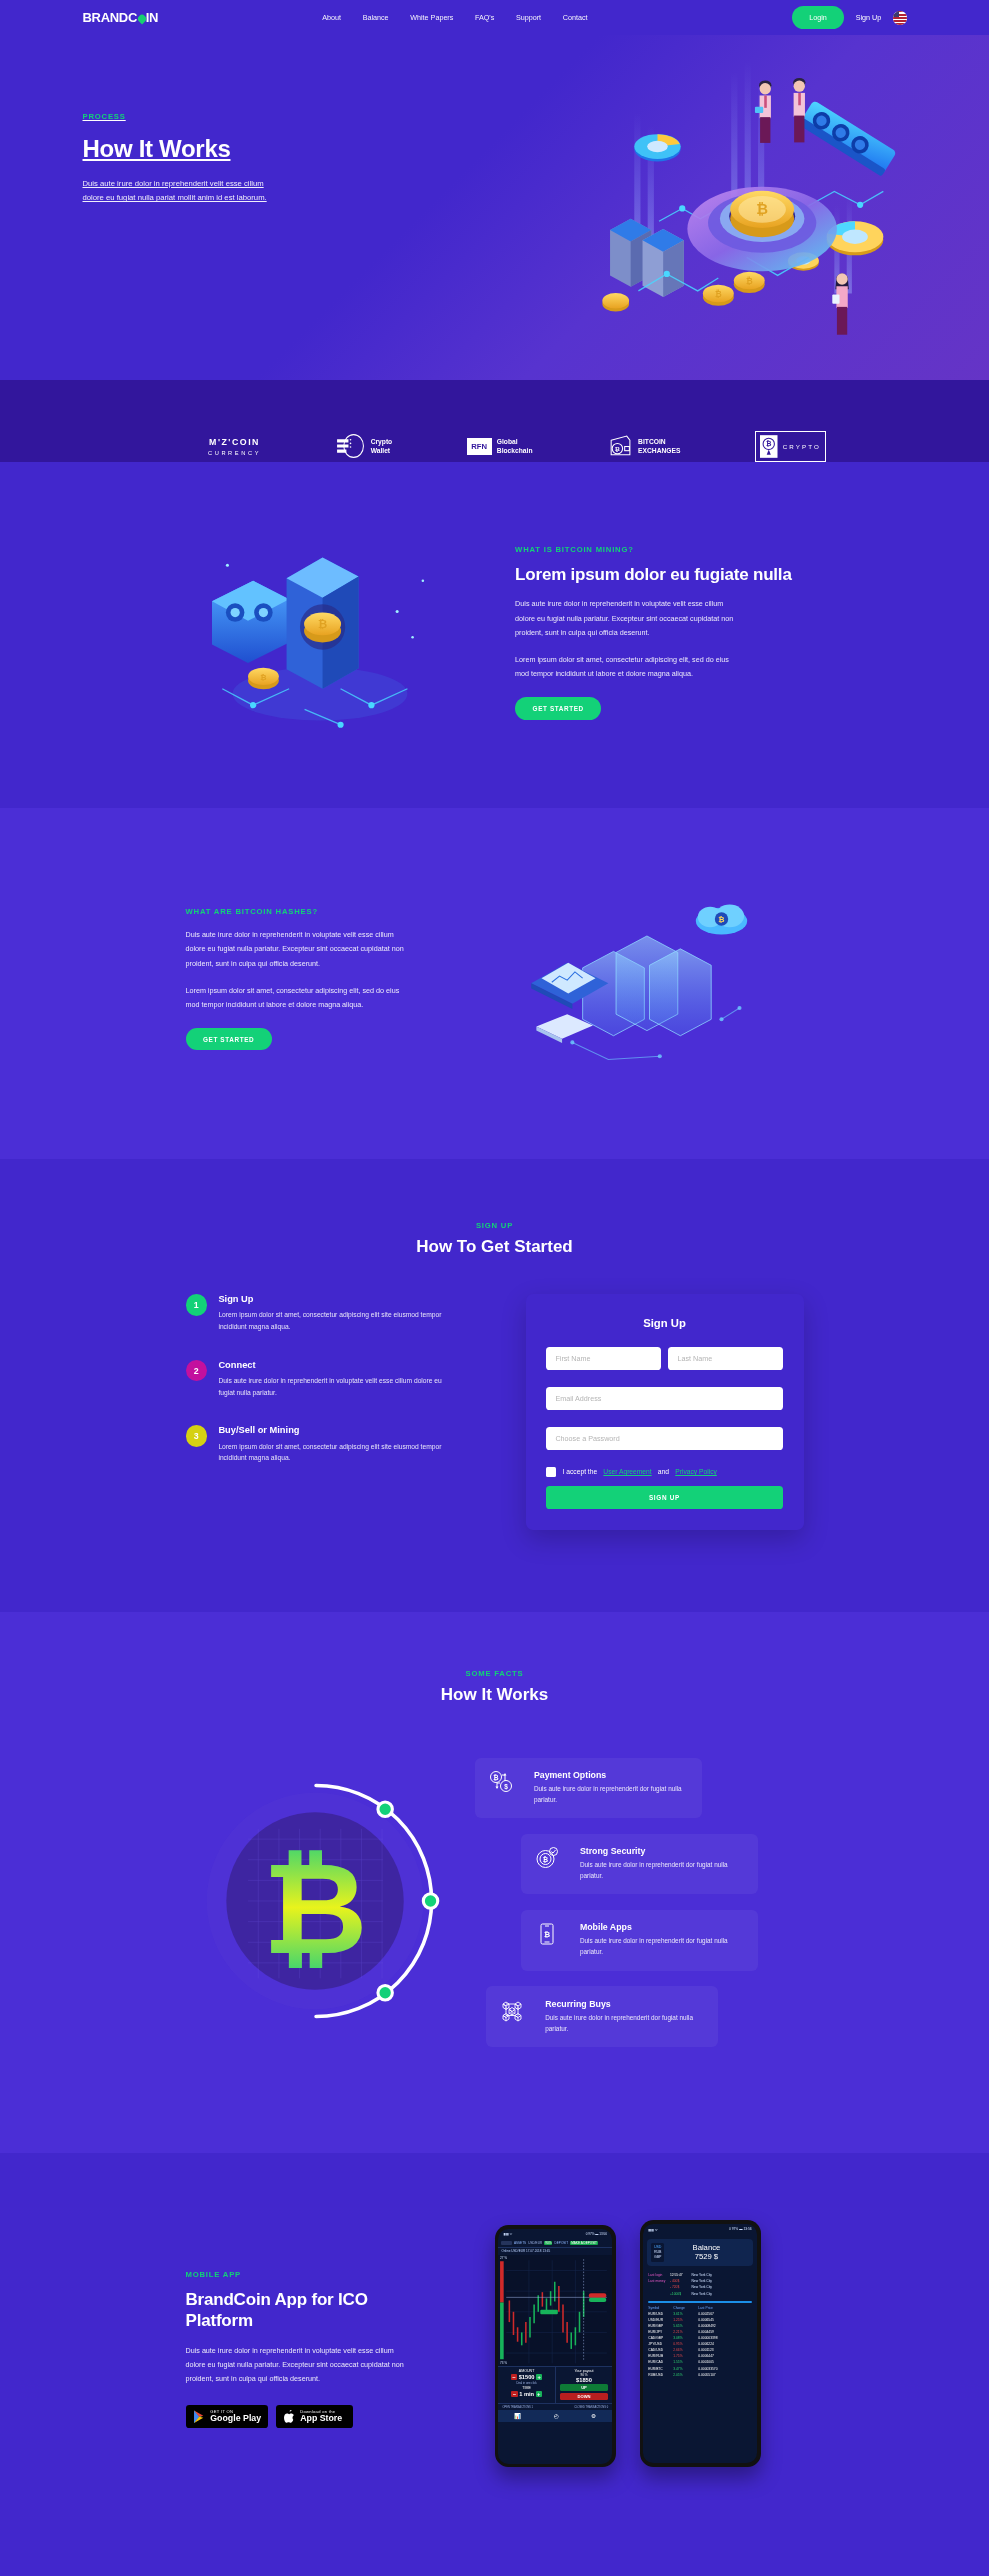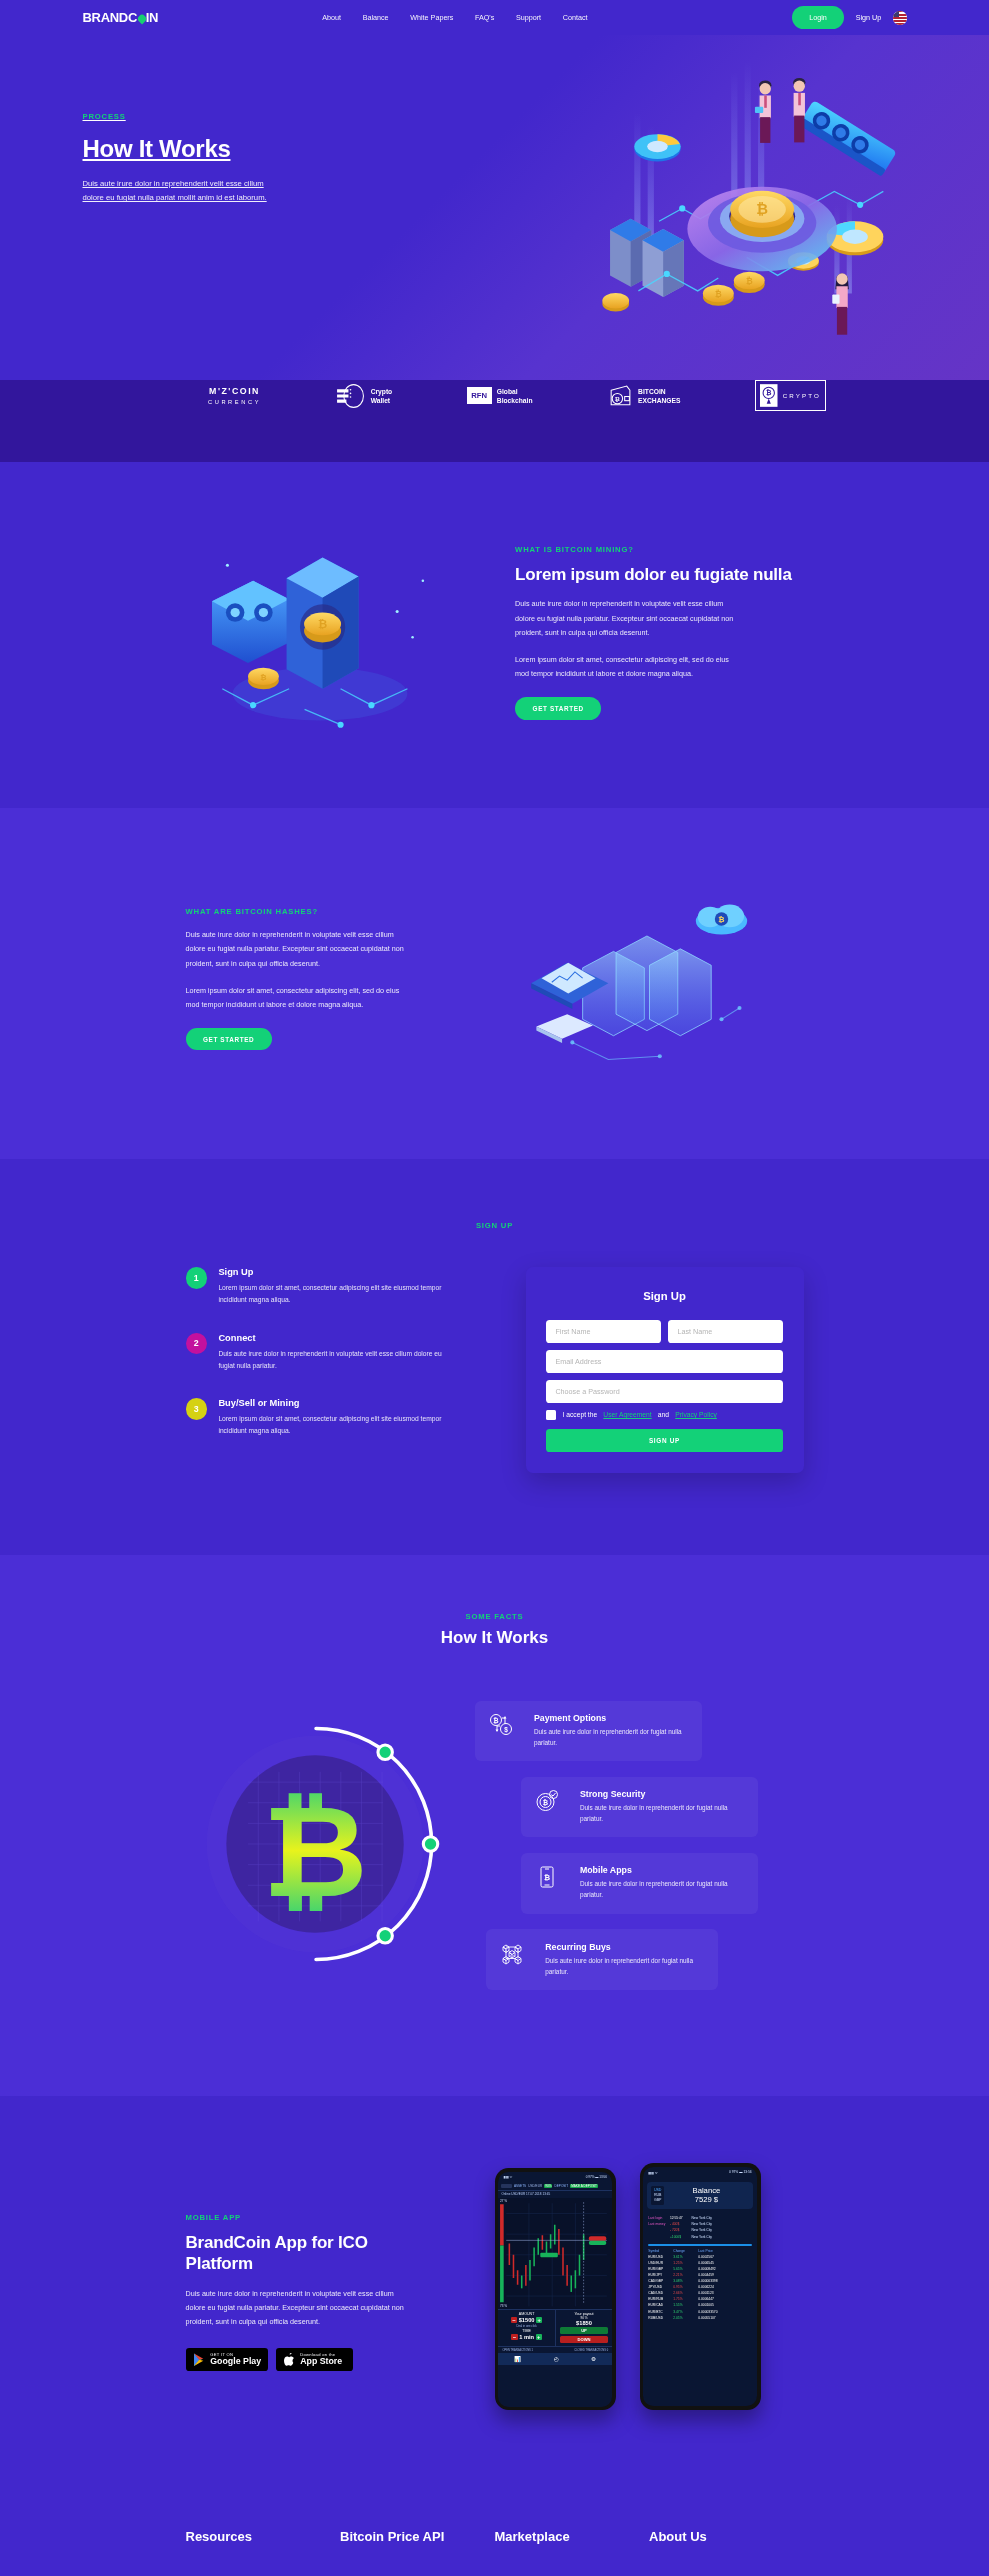--- a/index.html
+++ b/index.html
@@ -33,21 +33,21 @@
   .hero { position:relative; height:345px; overflow:hidden;text-decoration:underline; }
   .hero-bg { position:absolute; inset:0;
     background:linear-gradient(135deg,#4227cc 0%,#4227cc 45%,#5733cf 65%,#6534c6 100%); }
   .hero-inner { position:relative; width:824px; margin:0 auto; padding-top:77px; }
   .eyebrow { color:#13d178; font-size:7.7px; font-weight:bold; letter-spacing:0.8px; text-transform:uppercase; }
   .hero h1 { font-size:24px; font-weight:bold; margin-top:14.4px; letter-spacing:-0.3px; }
   .hero p { font-size:7.7px; line-height:1.9; margin-top:13.4px; max-width:196px; opacity:.92; }
   .hero-art { position:absolute; right:67px; top:15.5px; width:330px; height:289px; }
 
   
-  .logoband { background:#32169c; height:82px; display:flex; align-items:flex-start; position:relative; overflow:hidden;padding-left:45px;}
+  .logoband { background:#32169c; height:82px; display:flex; align-items:flex-end; position:relative; overflow:hidden;padding-left:45px;}
   .logoband .container { display:flex; align-items:center; justify-content:space-between; }
   .brandlogo { display:flex; align-items:center; gap:5.2px; }
   .mz { text-align:center; line-height:1.5; }
   .mz .l1 { font-size:8.8px; font-weight:bold; letter-spacing:1.5px; }
   .mz .l2 { font-size:5.7px; letter-spacing:2.6px; }
   .bl-txt { font-size:6.7px; font-weight:bold; line-height:1.35; }
   .rfn-box { background:#fff; color:#32169c; font-weight:bold; font-size:7.7px; padding:4.1px 4.6px; }
   .crypto-box { border:1px solid #fff; padding:3.1px 4.1px; display:flex; align-items:center; gap:5.2px; }
   .crypto-box .lbl { font-size:6.2px; letter-spacing:2.1px; }
 
@@ -71,21 +71,21 @@
   .steps { display:flex; gap:31px; margin-top:37px; align-items:flex-start; }
   .steps-left { width:268px; }
   .step { display:flex; gap:11.3px; margin-bottom:27px; }
   .step-num { width:21.6px; height:21.6px; min-width:21.6px; border-radius:50%; display:flex;
     align-items:center; justify-content:center; font-size:8.8px; font-weight:bold; }
   .step h3 { font-size:9.3px; font-weight:bold; }
   .step p { font-size:6.7px; line-height:1.75; margin-top:5.2px; opacity:.88; }
   .signup-card { width:278px; background:#4227cc; border-radius:7.2px; padding:23px 20.6px 20.6px;
     box-shadow:0 9.3px 26px rgba(0,0,0,.2); margin-left:auto; }
   .signup-card h3 { text-align:center; font-size:11.3px; font-weight:bold; margin-bottom:17.5px; }
-  .frow { display:flex; gap:7.2px; margin-bottom:7px; }
+  .frow { display:flex; gap:7.2px; margin-bottom:17px; }
   .finput { flex:1; background:#fff; border:none; border-radius:3.6px; height:23px;
     padding:0 9.3px; font-size:7.2px; color:#333; font-family:"Liberation Sans",sans-serif; }
   .finput::placeholder { color:#b5b5b5; }
   .faccept { display:flex; align-items:center; gap:6.2px; font-size:6.7px; margin:7.2px 0 9.3px; }
   .fcheck { width:10.3px; height:10.3px; background:#fff; border-radius:1.5px; border:none; cursor:pointer; }
   .faccept a { color:#13d178; text-decoration:underline; }
   .btn-signup { width:100%; background:#13d178; border:none; border-radius:3.6px; height:23px;
     color:#fff; font-size:6.4px; font-weight:bold; letter-spacing:0.7px; cursor:pointer; }
 
   
@@ -471,20 +471,21 @@
           </g>
         </svg>
       </div>
     </div>
   </div>
 
   <div class="sec sec-a" style="padding:62px 0 82px;">
     <div class="container">
       <div class="center-head">
         <div class="eyebrow">Sign Up</div>
+        <h2>How To Get Started</h2>
       </div>
       <div class="steps">
         <div class="steps-left">
           <div class="step">
             <div class="step-num" style="background:#13d178;">1</div>
             <div>
               <h3>Sign Up</h3>
               <p>Lorem ipsum dolor sit amet, consectetur adipiscing elit site eiusmod tempor incididunt magna aliqua.</p>
             </div>
           </div>

